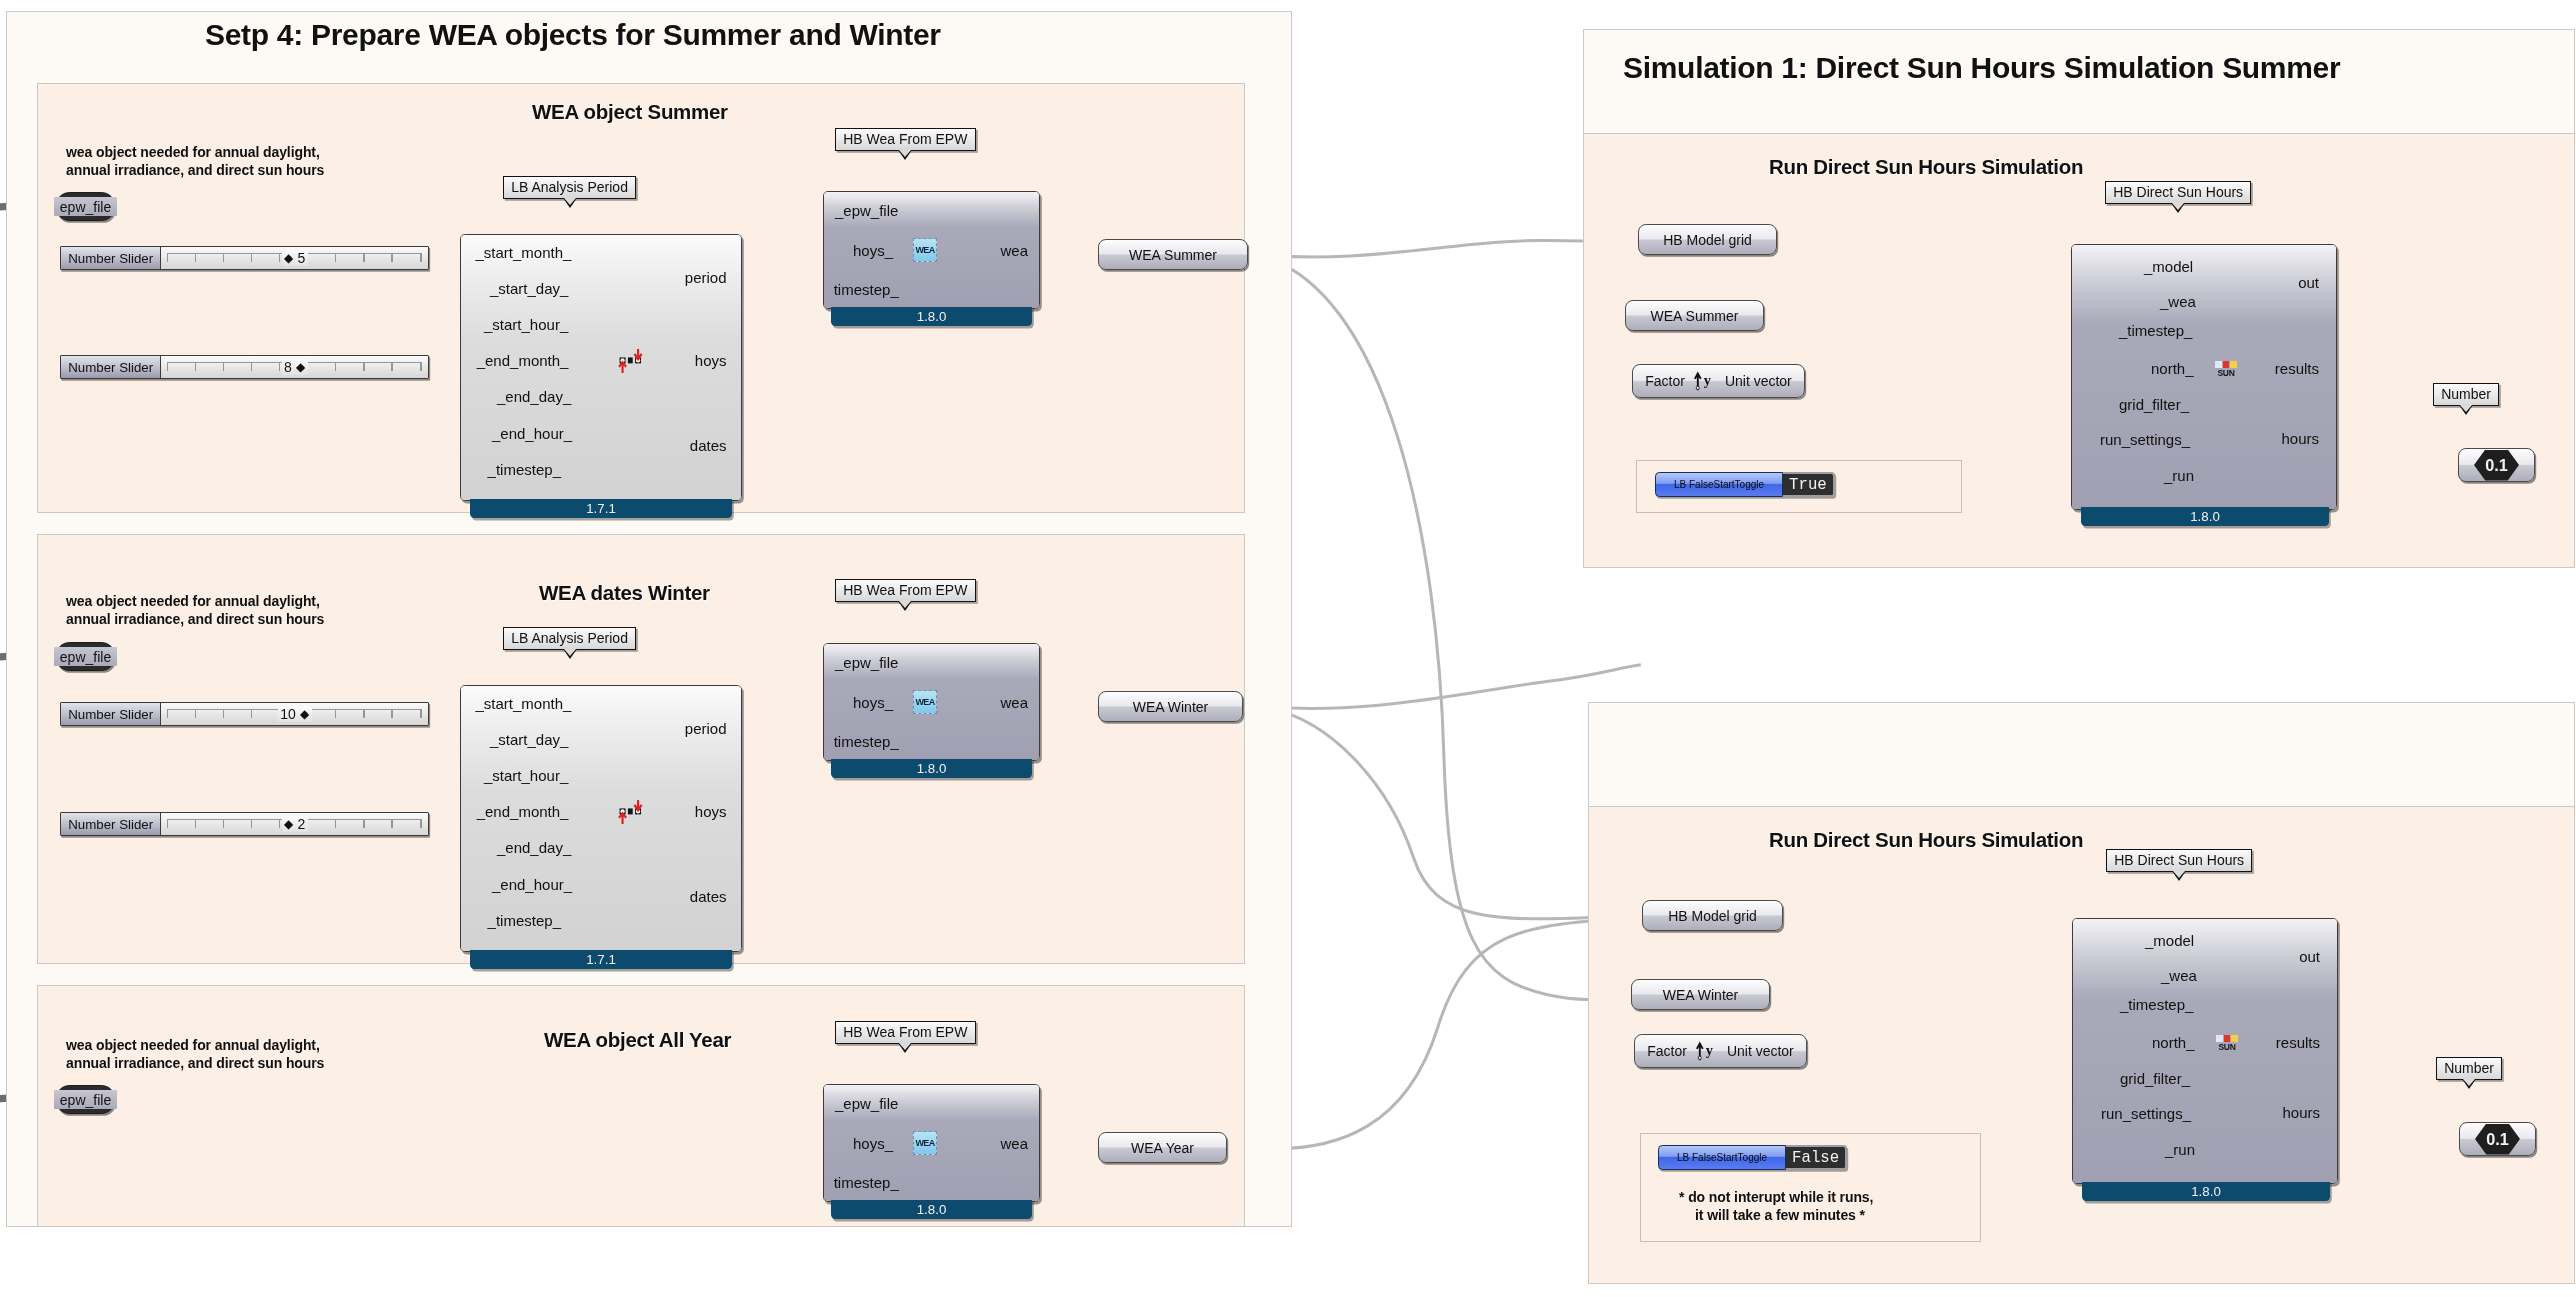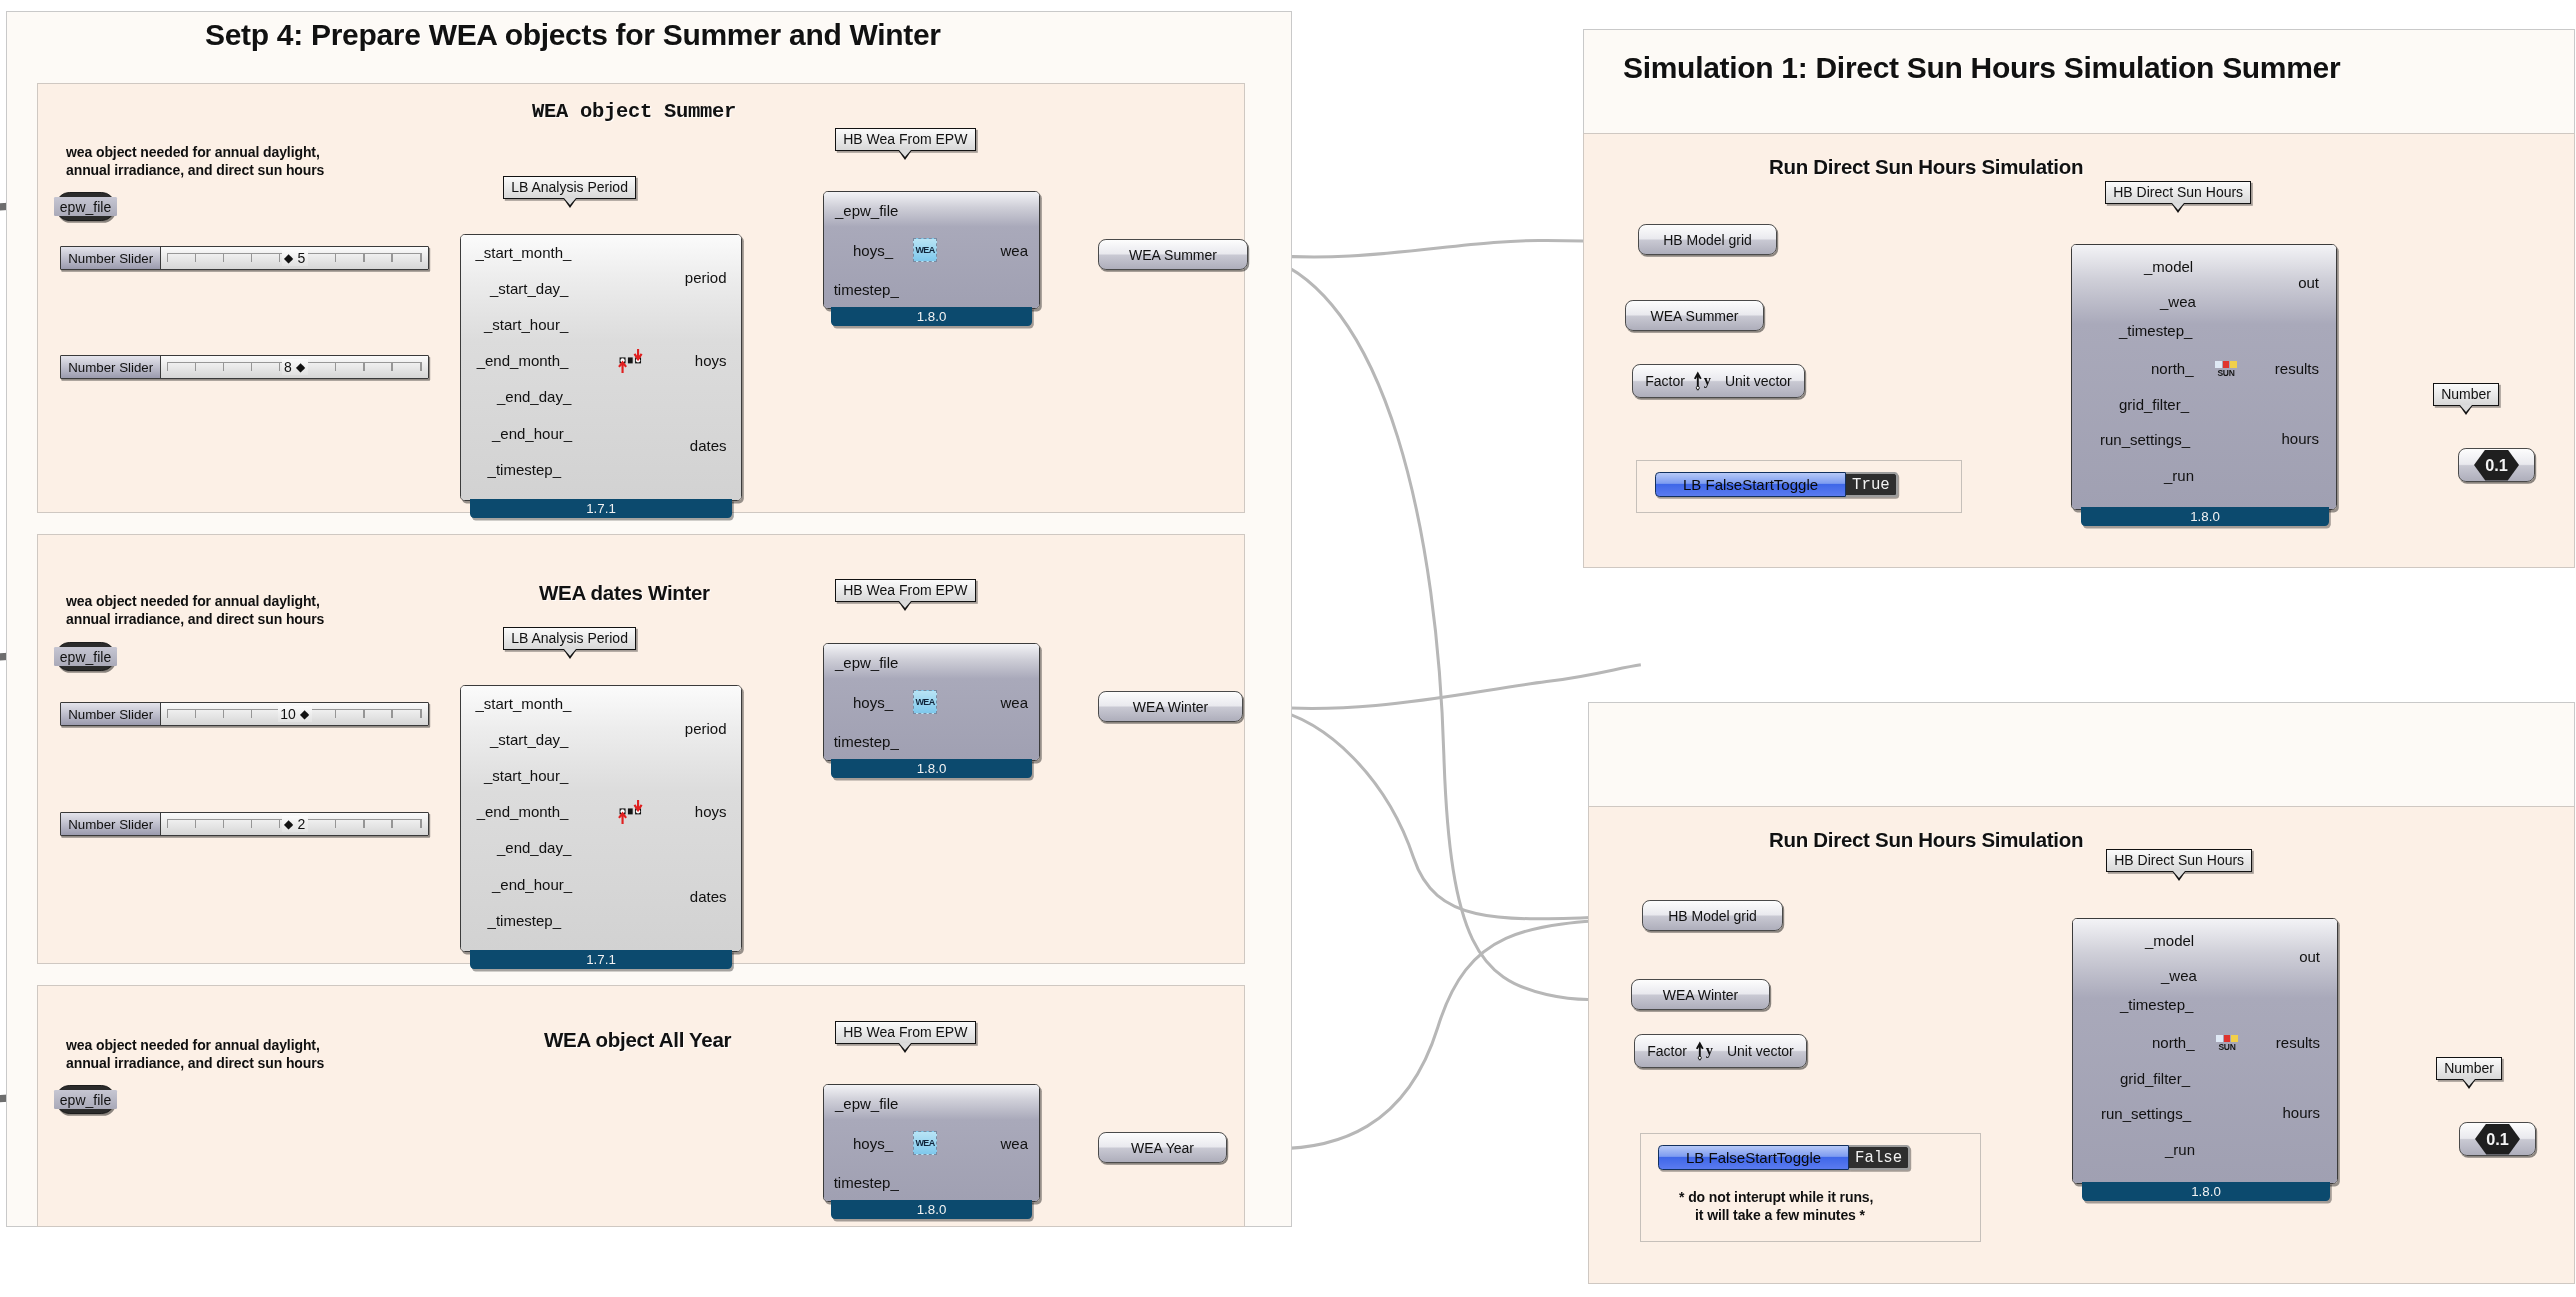--- a/index.html
+++ b/index.html
@@ -80,21 +80,21 @@
         bottom:-10.3px;width:0;height:0;border-left:7.9px solid transparent;
         border-right:7.9px solid transparent;border-top:10.3px solid #121212;}
   .balloon .tail::after{content:"";position:absolute;left:-6px;top:-10.3px;
         width:0;height:0;border-left:6px solid transparent;
         border-right:6px solid transparent;border-top:7.9px solid #dcdcdc;}
 
   
   .toggle{position:absolute;display:flex;height:25px;box-sizing:border-box;}
   .toggle .blue{background:linear-gradient(180deg,#b7c9f7 0%,#7e9cf0 45%,#3f67e8 50%,#5b7bf0 100%);
         border:1.2px solid #12305e;border-radius:4.2px 0 0 4.2px;
-        display:flex;align-items:center;padding:0 27px;font-size:15px;color:#0a0a0a;
+        display:flex;align-items:center;padding:0 18px;font-size:10px;color:#0a0a0a;
         box-shadow:1.2px 1.8px 0 rgba(0,0,0,.35);text-align:center;}
   .toggle .state{background:#2e2e2e;border:2.4px solid #9d9d9d;border-left:none;
         border-radius:0 3.6px 3.6px 0;display:flex;align-items:center;
         padding:0 6px;color:#f2f2f2;font-size:15.7px;
         font-family:"Liberation Mono",monospace;
         box-shadow:1.2px 1.8px 0 rgba(0,0,0,.35);}
 
   
   .ico{position:absolute;}
   .wea-ico{width:22px;height:22px;background:linear-gradient(180deg,#b8e4f5,#7fc8ec);
@@ -173,21 +173,21 @@
       <path d="M2990,1740 C3120,1740 3262,1738 3430,1738"></path>
       <path d="M3266,1940 C3336,1940 3386,1928 3430,1924"></path>
       <path d="M3886,1886 C3962,1886 4022,1886 4070,1886"></path>
     </g>
   </svg>
 
   <div class="group group-outer" style="left:6px;top:11px;width:1286px;height:1216px;"></div>
   <div class="gtitle big" style="left:205px;top:18px;">Setp 4: Prepare WEA objects for Summer and Winter</div>
 
   <div class="group group-inner" style="left:37px;top:83px;width:1208px;height:430px;"></div>
-  <div class="gtitle mid" style="left:532px;top:100px;font-family:Liberation Mono, monospace;">WEA object Summer</div>
+  <div class="gtitle mid" style="left:532px;top:100px;">WEA object Summer</div>
   <div class="note" style="left:66px;top:144px;">wea object needed for annual daylight,
 annual irradiance, and direct sun hours</div>
 
   <div class="cap dark" style="left:56px;top:192px;width:59px;height:29px;">
     <span class="inner">epw_file</span>
   </div>
 
   <div class="slider" style="left:60px;top:246px;width:369px;">
     <div class="lbl">Number Slider</div>
     <div class="track">

